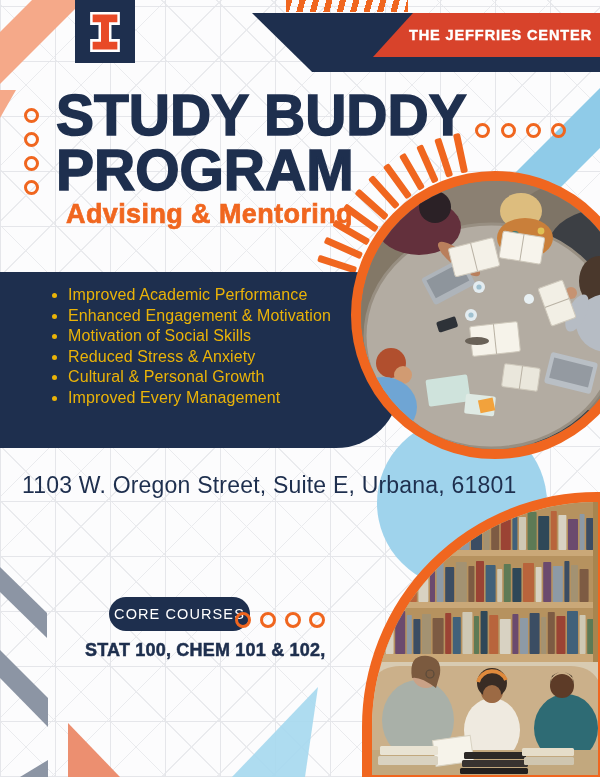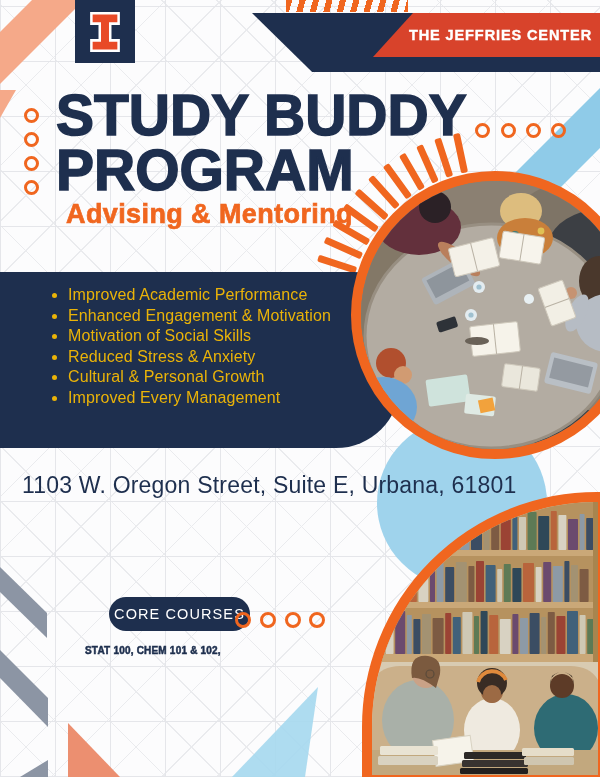--- a/index.html
+++ b/index.html
@@ -54,21 +54,21 @@
     box-sizing:border-box;border-top-left-radius:235px;overflow:hidden;background:#d8cbb2;z-index:4;}
   
   .schedule{left:22px;top:474px;z-index:5;font-size:18px;line-height:22.5px;color:var(--navy,#1E2F4E);}
   .schedule .acc{color:var(--orange,#F0661F);font-weight:700;-webkit-text-stroke:.5px var(--orange,#F0661F);}
   .schedule .nv{color:var(--navy,#1E2F4E);font-weight:500;}
   .schedule .addr{font-weight:400;font-size:23px;letter-spacing:.2px;}
   
   .pill{left:77px;top:597px;width:141px;height:34px;border-radius:17px;background:var(--navy,#1E2F4E);
     z-index:5;display:flex;align-items:center;justify-content:center;margin-left:32px;}
   .pill span{color:#fff;font-size:14.5px;letter-spacing:1.1px;font-weight:500;}
-  .courses{left:85px;top:641px;z-index:5;color:var(--navy,#1E2F4E);font-size:10px;line-height:19px;
+  .courses{left:85px;top:641px;z-index:5;color:var(--navy,#1E2F4E);font-size:18px;line-height:19px;
     font-weight:700;-webkit-text-stroke:.5px var(--navy,#1E2F4E);letter-spacing:.2px;}
 </style>
 </head>
 <body>
 
 <div class="flyer">
 
   <svg class="abs decor" width="600" height="777" viewBox="0 0 600 777">
     <polygon points="32,0 84,0 0,84 0,32" fill="#F5A989"></polygon>
     <polygon points="0,90 16,90 0,118" fill="#F5A989"></polygon>

